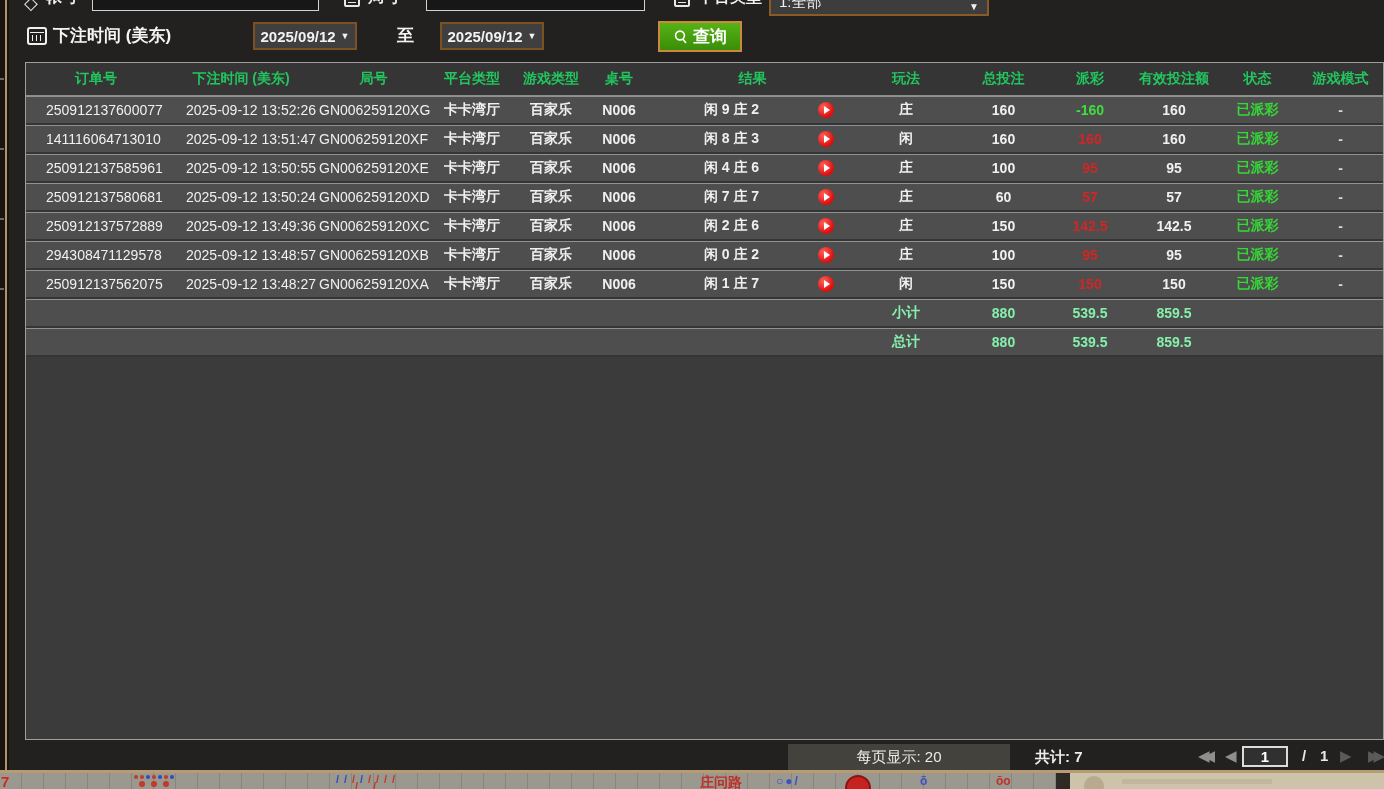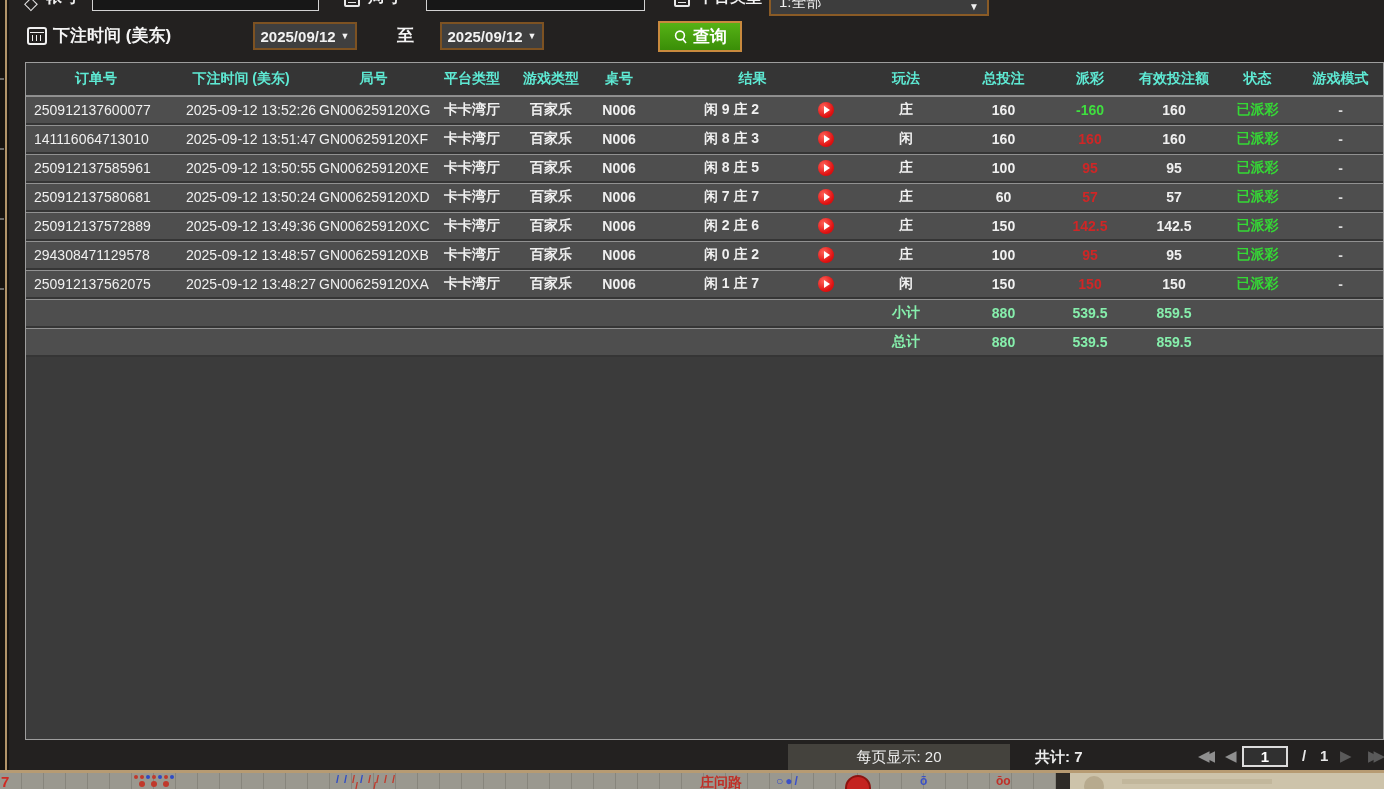--- a/index.html
+++ b/index.html
@@ -36,25 +36,25 @@
   .date-btn .caret{font-size:9px;}
   #to-label{position:absolute;left:397px;top:24px;color:#f5f5f5;font-size:17px;font-weight:bold;}
 
   
   #table{position:absolute;left:25px;top:62px;width:1359px;height:678px;background:#3b3b3b;
      border:1px solid #9e9e9e;box-sizing:border-box;overflow:hidden;}
   .trow{display:flex;width:100%;height:29px;align-items:center;background:#4e4e4e;
      border-top:1px solid #919191;border-bottom:2px solid #353535;box-sizing:border-box;}
   #thead{display:flex;width:100%;height:33px;align-items:center;background:#353535;border-bottom:1px solid #8d8d8d;box-sizing:border-box;}
   .cell{box-sizing:border-box;color:#f0f0f0;font-size:14px;text-align:center;overflow:hidden;white-space:nowrap;flex:none;}
-  .th{color:#5eead4;font-weight:bold;}
+  .th{color:#22c55e;font-weight:bold;}
   .c0{width:140px}.c1{width:150px}.c2{width:115px}.c3{width:82px}.c4{width:76px}.c5{width:60px}
   .c6{width:207px;position:relative;padding-right:42px;}
   .c7{width:100px}.c8{width:95px}.c9{width:78px}.c10{width:90px}.c11{width:77px}.c12{width:89px}
-  .trow .c0{text-align:left;padding-left:8px;}
+  .trow .c0{text-align:left;padding-left:20px;}
   .trow .c1{text-align:right;padding-left:2px;}
   .trow .c2{text-align:left;padding-left:3px;}
   .trow .c3,.trow .c4,.trow .c5,.trow .c6,.trow .c7,.trow .c8,.trow .c9,.trow .c10,.trow .c11,.trow .c12{font-weight:bold;}
   #thead .c6{padding-right:0;}
   .val-red{color:#cf2626;}
   .val-green{color:#3fdf3f;}
   .val-status{color:#35d835;}
   .val-mode{color:#d8d8d8;}
   .sum-row .cell{color:#86efac;font-weight:bold;}
   .play-icon{position:absolute;right:22px;top:50%;width:16px;height:16px;margin-top:-8px;border-radius:50%;
@@ -184,21 +184,21 @@
             <span class="cell c11 val-status">已派彩</span>
             <span class="cell c12 val-mode">-</span>
           </div>
           <div class="trow">
             <span class="cell c0">250912137585961</span>
             <span class="cell c1">2025-09-12 13:50:55</span>
             <span class="cell c2">GN006259120XE</span>
             <span class="cell c3">卡卡湾厅</span>
             <span class="cell c4">百家乐</span>
             <span class="cell c5">N006</span>
-            <span class="cell c6"><span>闲 8 庄 5</span><span class="play-icon"></span></span>
+            <span class="cell c6"><span>闲 4 庄 6</span><span class="play-icon"></span></span>
             <span class="cell c7">庄</span>
             <span class="cell c8">100</span>
             <span class="cell c9 val-red">95</span>
             <span class="cell c10">95</span>
             <span class="cell c11 val-status">已派彩</span>
             <span class="cell c12 val-mode">-</span>
           </div>
           <div class="trow">
             <span class="cell c0">250912137580681</span>
             <span class="cell c1">2025-09-12 13:50:24</span>

